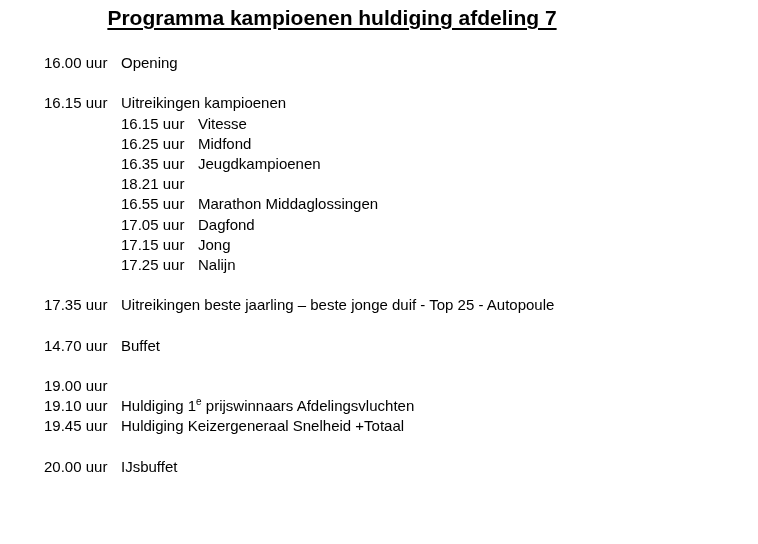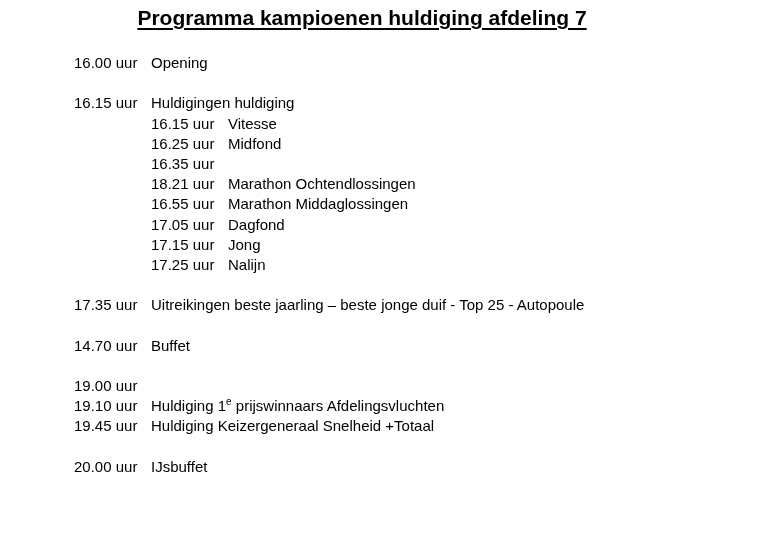--- a/index.html
+++ b/index.html
@@ -8,21 +8,20 @@
     background: #ffffff;
   }
   .page {
     position: relative;
     width: 664px;
     height: 544px;
     background: #ffffff;
     color: #000000;
     font-family: "Liberation Sans", sans-serif;
     overflow: hidden;
-    padding-left: 30px;
   }
   .doc-title {
     margin: 0;
     padding-top: 4px;
     text-align: center;
     font-size: 21px;
     font-weight: bold;
     line-height: 27px;
     text-decoration: underline;
     text-decoration-thickness: 2px;
@@ -67,36 +66,36 @@
   <h1 class="doc-title">Programma kampioenen huldiging afdeling 7</h1>
 
   <div class="schedule">
       <div class="row">
         <span class="time">16.00 uur</span>
         <span class="label">Opening</span>
       </div>
       <div class="blank-line"></div>
       <div class="row">
         <span class="time">16.15 uur</span>
-        <span class="label">Huldigingen huldiging</span>
+        <span class="label">Uitreikingen kampioenen</span>
       </div>
       <div class="row indent">
         <span class="time">16.15 uur</span>
         <span class="label">Vitesse</span>
       </div>
       <div class="row indent">
         <span class="time">16.25 uur</span>
         <span class="label">Midfond</span>
       </div>
       <div class="row indent">
         <span class="time">16.35 uur</span>
+        <span class="label">Jeugdkampioenen</span>
       </div>
       <div class="row indent">
         <span class="time">18.21 uur</span>
-        <span class="label">Marathon Ochtendlossingen</span>
       </div>
       <div class="row indent">
         <span class="time">16.55 uur</span>
         <span class="label">Marathon Middaglossingen</span>
       </div>
       <div class="row indent">
         <span class="time">17.05 uur</span>
         <span class="label">Dagfond</span>
       </div>
       <div class="row indent">

